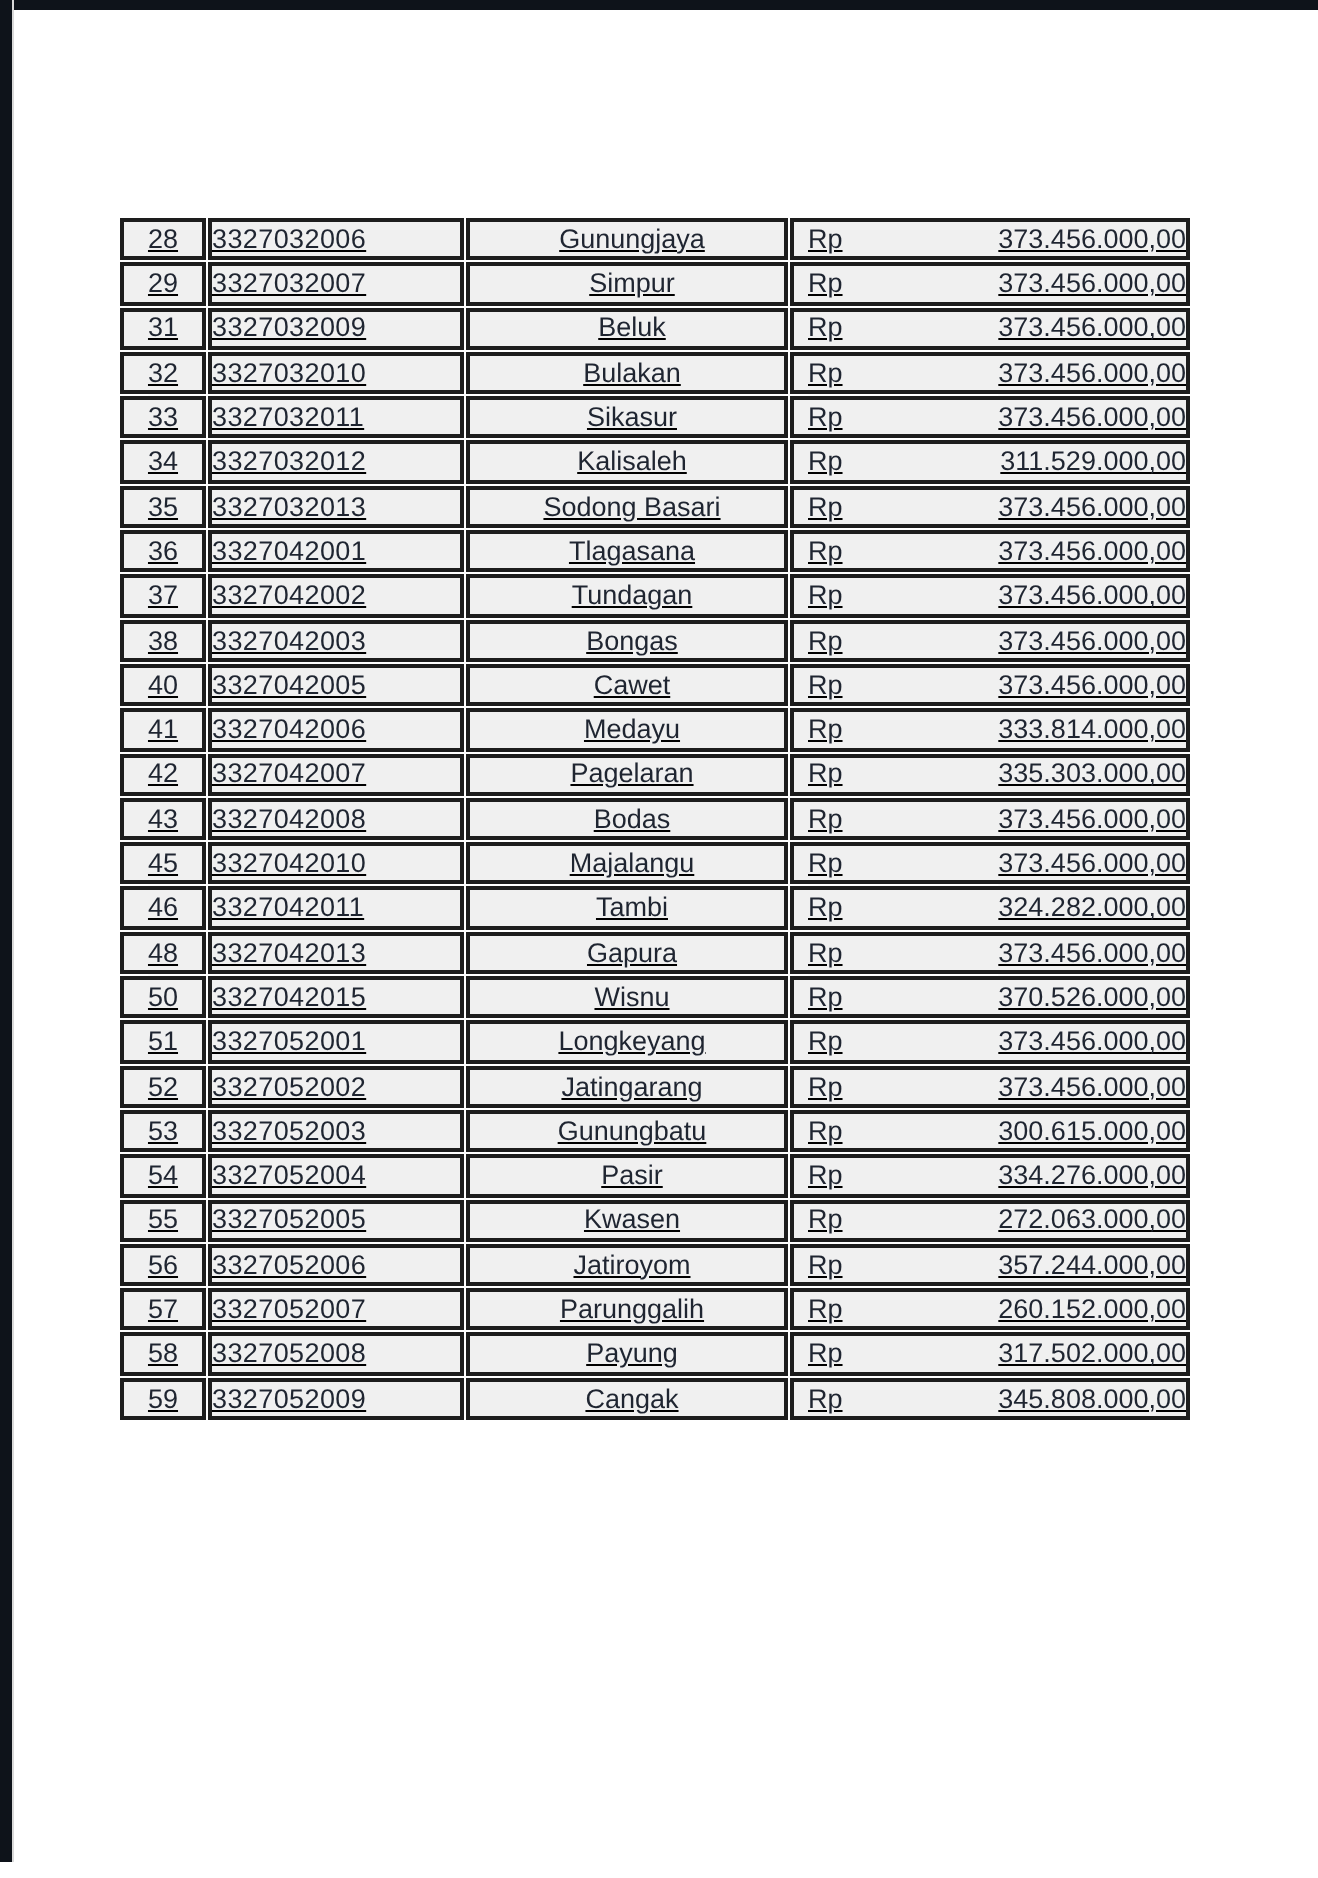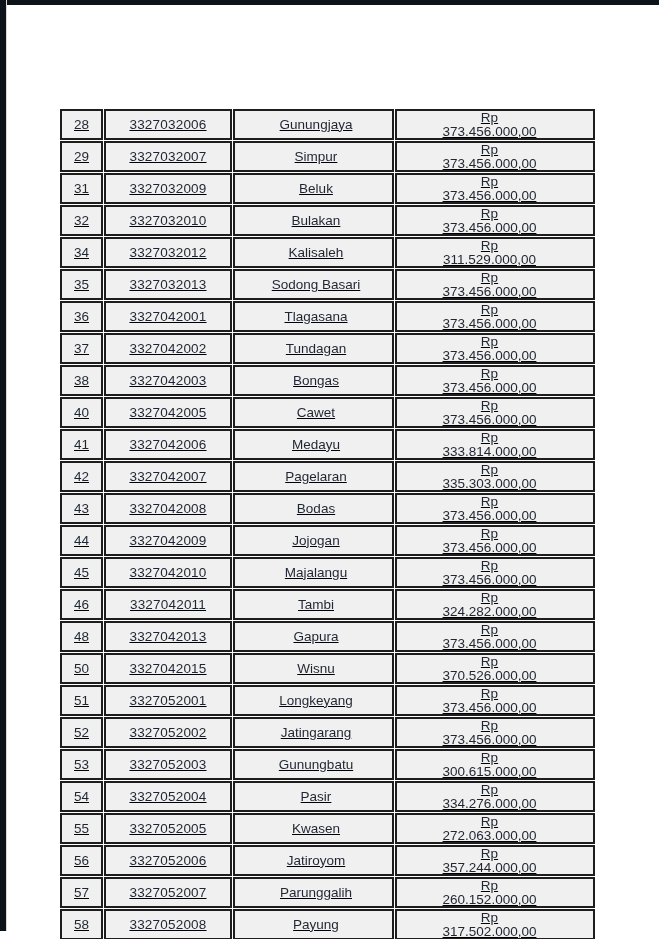--- a/index.html
+++ b/index.html
@@ -51,30 +51,29 @@
     border: 2px solid var(--border);
     background: var(--cellbg);
     color: var(--text);
     font-size: 13.5px;
     line-height: 1;
     vertical-align: middle;
     overflow: hidden;
     white-space: nowrap;
   }
   td.c-no   { text-align: center; }
-  td.c-code { text-align: center; letter-spacing: 0.2px; }
+  td.c-code { text-align: left; letter-spacing: 0.2px; }
   td.c-name { text-align: center; padding-left: 5px; }
   td.c-amt  { padding: 0; }
   .amt-wrap {
     display: flex;
     justify-content: space-between;
     align-items: center;
-    padding: 0 18px 0 7px;
+    padding: 0 0 0 7px;
     height: 100%;
-    flex-direction: column;
   }
 </style>
 </head>
 <body>
 
 <div class="canvas">
   <div class="edge-top"></div>
   <div class="edge-left"></div>
   <div class="edge-left-shadow"></div>
 
@@ -128,20 +127,31 @@
     <td class="c-code">3327032010</td>
     <td class="c-name">Bulakan</td>
     <td class="c-amt">
       <div class="amt-wrap">
         <span>Rp</span>
         <span>373.456.000,00</span>
       </div>
     </td>
   </tr>
 
+  <tr>
+    <td class="c-no">33</td>
+    <td class="c-code">3327032011</td>
+    <td class="c-name">Sikasur</td>
+    <td class="c-amt">
+      <div class="amt-wrap">
+        <span>Rp</span>
+        <span>373.456.000,00</span>
+      </div>
+    </td>
+  </tr>
 
   <tr>
     <td class="c-no">34</td>
     <td class="c-code">3327032012</td>
     <td class="c-name">Kalisaleh</td>
     <td class="c-amt">
       <div class="amt-wrap">
         <span>Rp</span>
         <span>311.529.000,00</span>
       </div>
@@ -238,31 +248,20 @@
     <td class="c-code">3327042008</td>
     <td class="c-name">Bodas</td>
     <td class="c-amt">
       <div class="amt-wrap">
         <span>Rp</span>
         <span>373.456.000,00</span>
       </div>
     </td>
   </tr>
 
-  <tr>
-    <td class="c-no">44</td>
-    <td class="c-code">3327042009</td>
-    <td class="c-name">Jojogan</td>
-    <td class="c-amt">
-      <div class="amt-wrap">
-        <span>Rp</span>
-        <span>373.456.000,00</span>
-      </div>
-    </td>
-  </tr>
 
   <tr>
     <td class="c-no">45</td>
     <td class="c-code">3327042010</td>
     <td class="c-name">Majalangu</td>
     <td class="c-amt">
       <div class="amt-wrap">
         <span>Rp</span>
         <span>373.456.000,00</span>
       </div>

